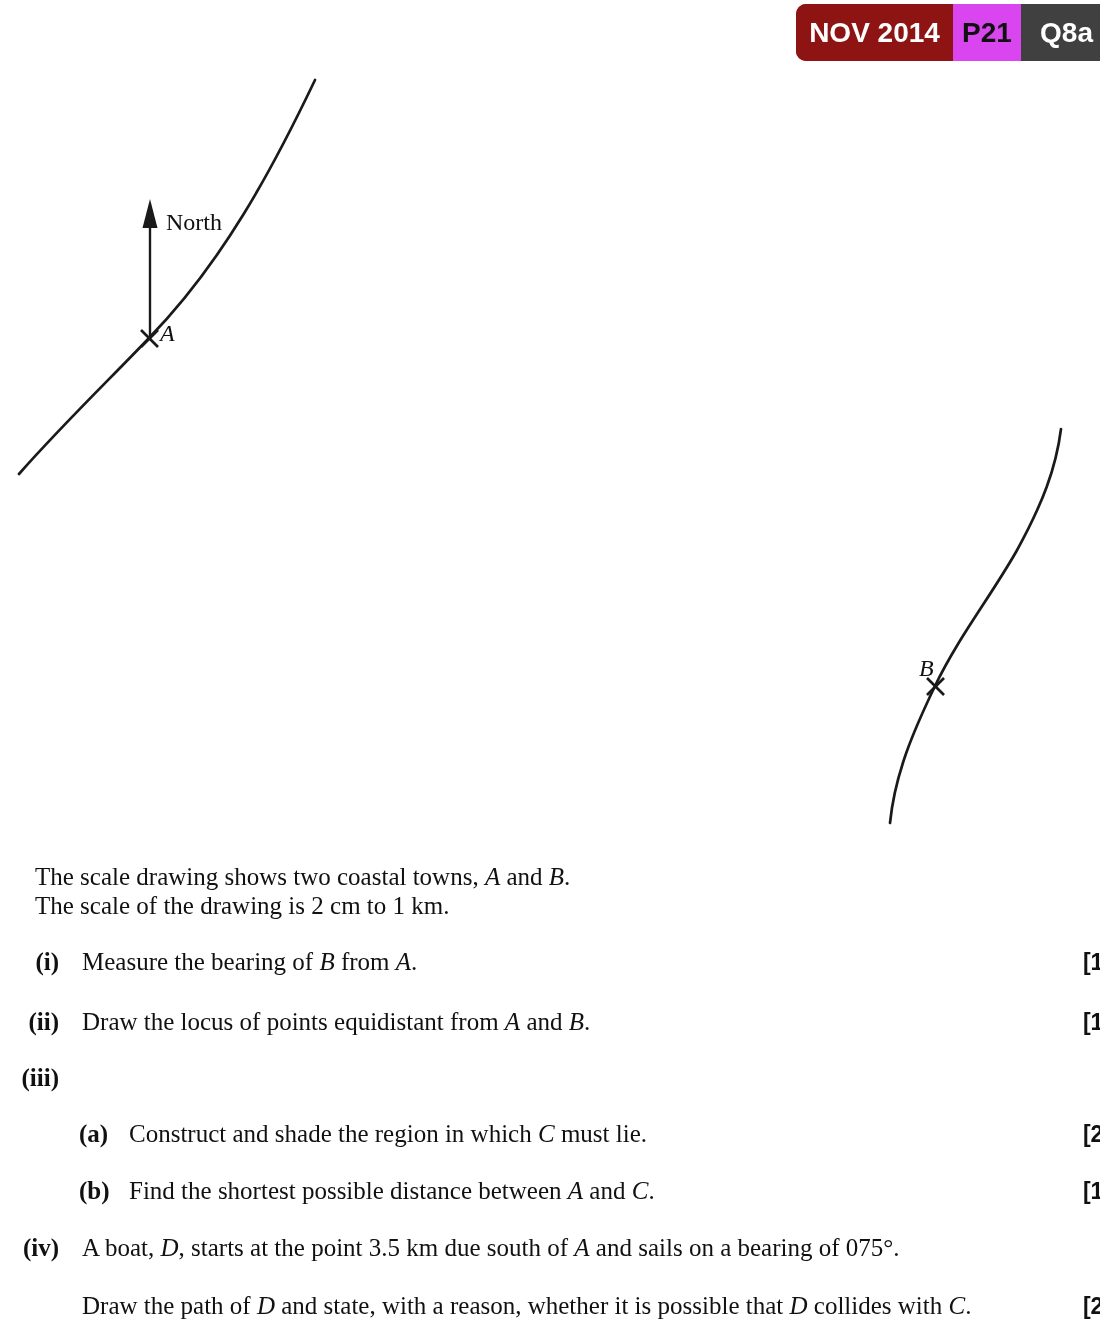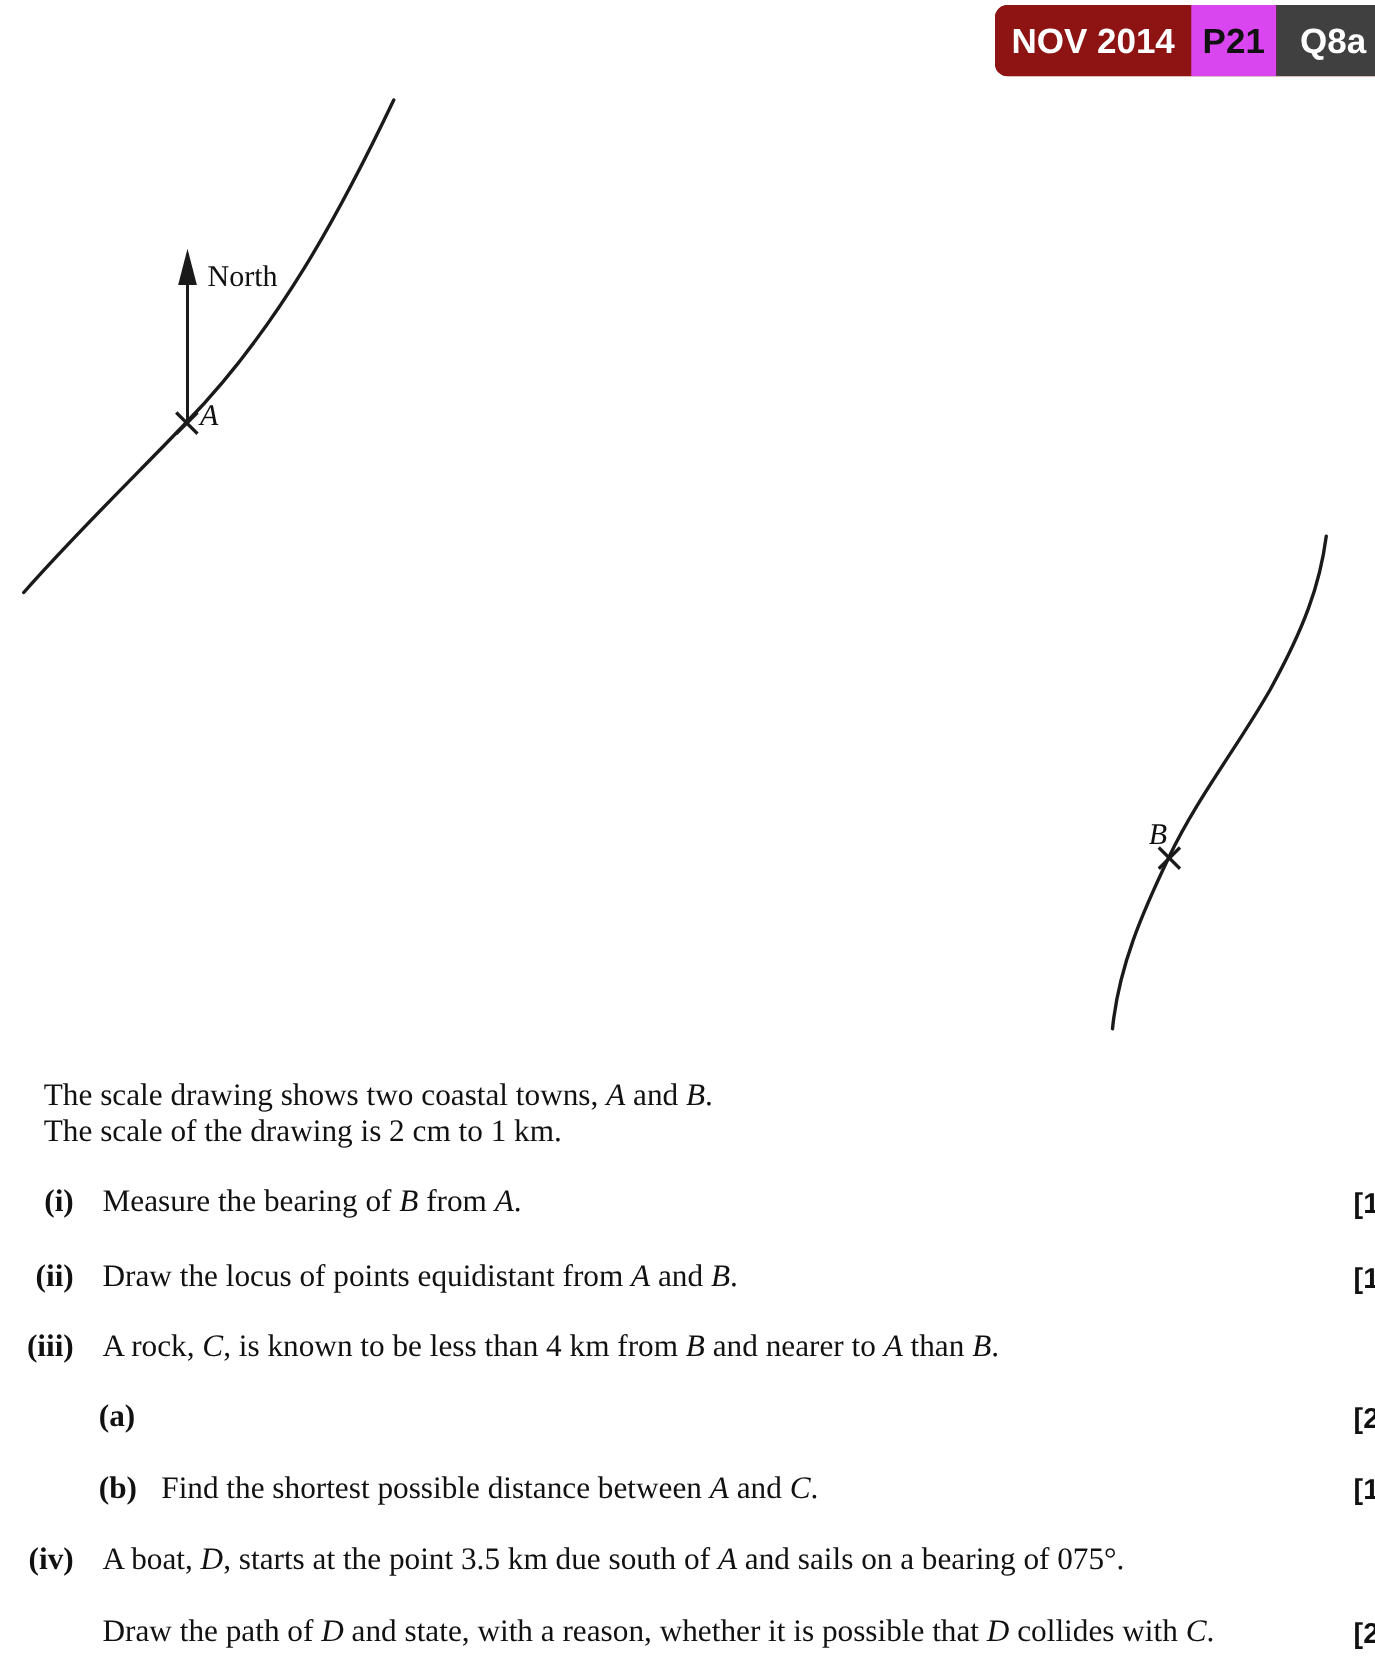--- a/index.html
+++ b/index.html
@@ -89,26 +89,26 @@
   </div>
 
   <div class="qrow" style="top:1008px;">
     <span class="marker m0">(ii)</span>
     <span class="qtext t0"><span>Draw the locus of points equidistant from </span><span class="it">A</span><span> and </span><span class="it">B</span><span>.</span></span>
     <span class="qmark">[1]</span>
   </div>
 
   <div class="qrow" style="top:1064px;padding-left:24px;">
     <span class="marker m0">(iii)</span>
-    <span class="qtext t0"><span>A rock, </span><span class="it">C</span><span>, is known to be less than 4 km from </span><span class="it">B</span><span> and nearer to </span><span class="it">A</span><span> than </span><span class="it">B</span><span>.</span></span>
     <span class="qmark"></span>
   </div>
 
   <div class="qrow" style="top:1120px;">
     <span class="marker m1">(a)</span>
+    <span class="qtext t1"><span>Construct and shade the region in which </span><span class="it">C</span><span> must lie.</span></span>
     <span class="qmark">[2]</span>
   </div>
 
   <div class="qrow" style="top:1177px;">
     <span class="marker m1">(b)</span>
     <span class="qtext t1"><span>Find the shortest possible distance between </span><span class="it">A</span><span> and </span><span class="it">C</span><span>.</span></span>
     <span class="qmark">[1]</span>
   </div>
 
   <div class="qrow" style="top:1234px;">

